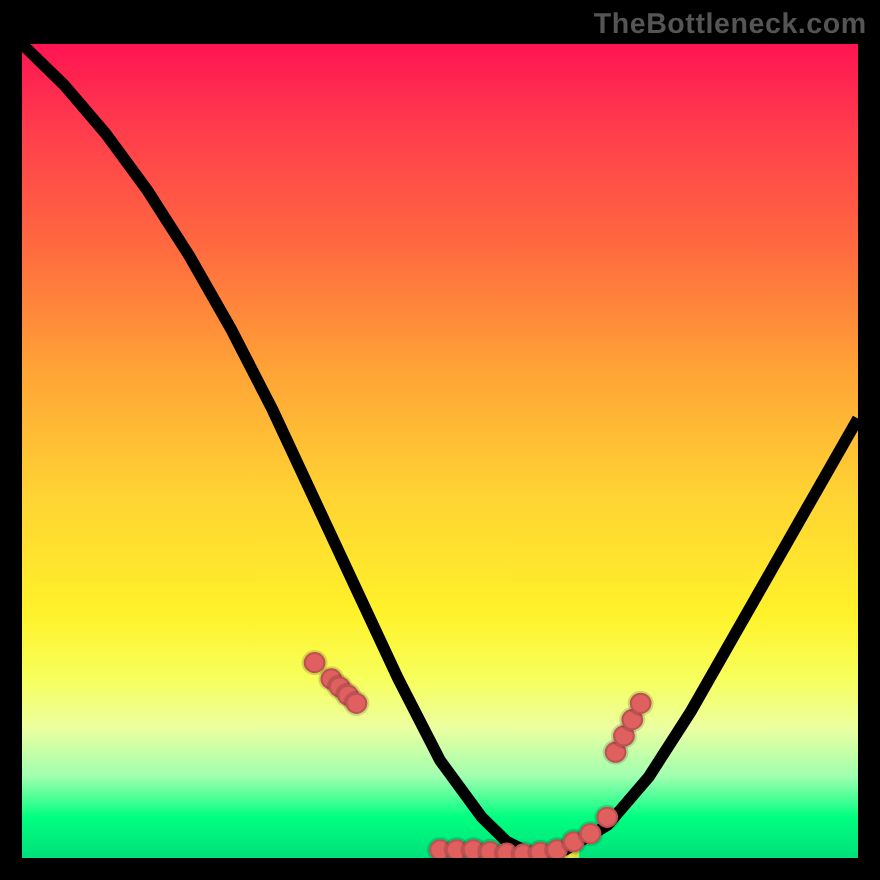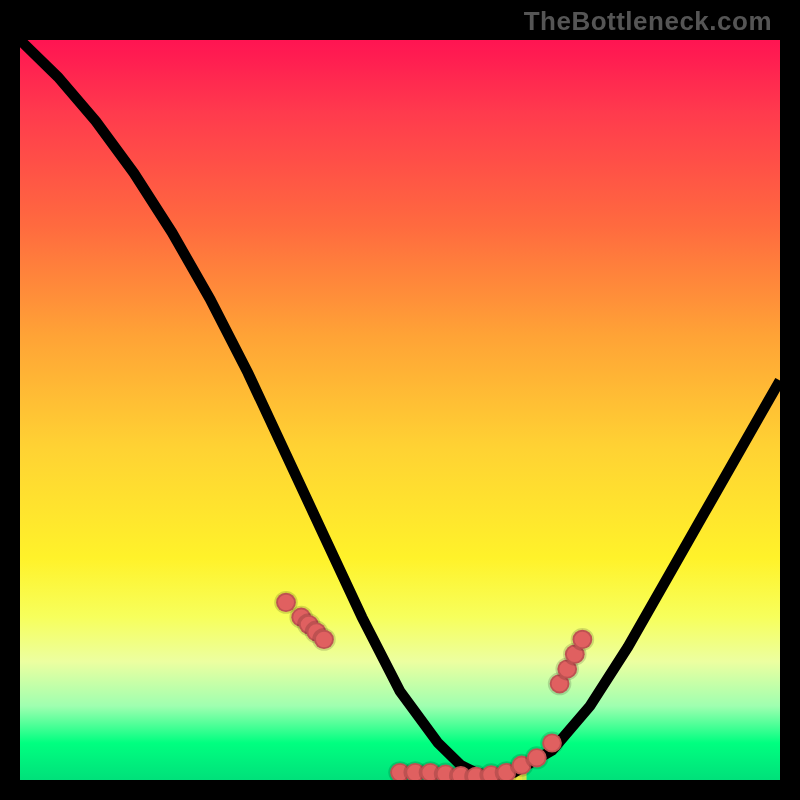--- a/index.html
+++ b/index.html
@@ -13,21 +13,21 @@
   }
   .frame {
     position: relative;
     width: 800px;
     height: 800px;
     background: #000;
   }
   .watermark {
     position: absolute;
     top: 6px;
-    right: 28px;
+    right: 12px;
     color: #555;
     font-size: 26px;
     font-weight: 600;
     letter-spacing: 0.5px;
     z-index: 5;
   }
   .plot-area {
     position: absolute;
     left: 20px;
     top: 40px;

